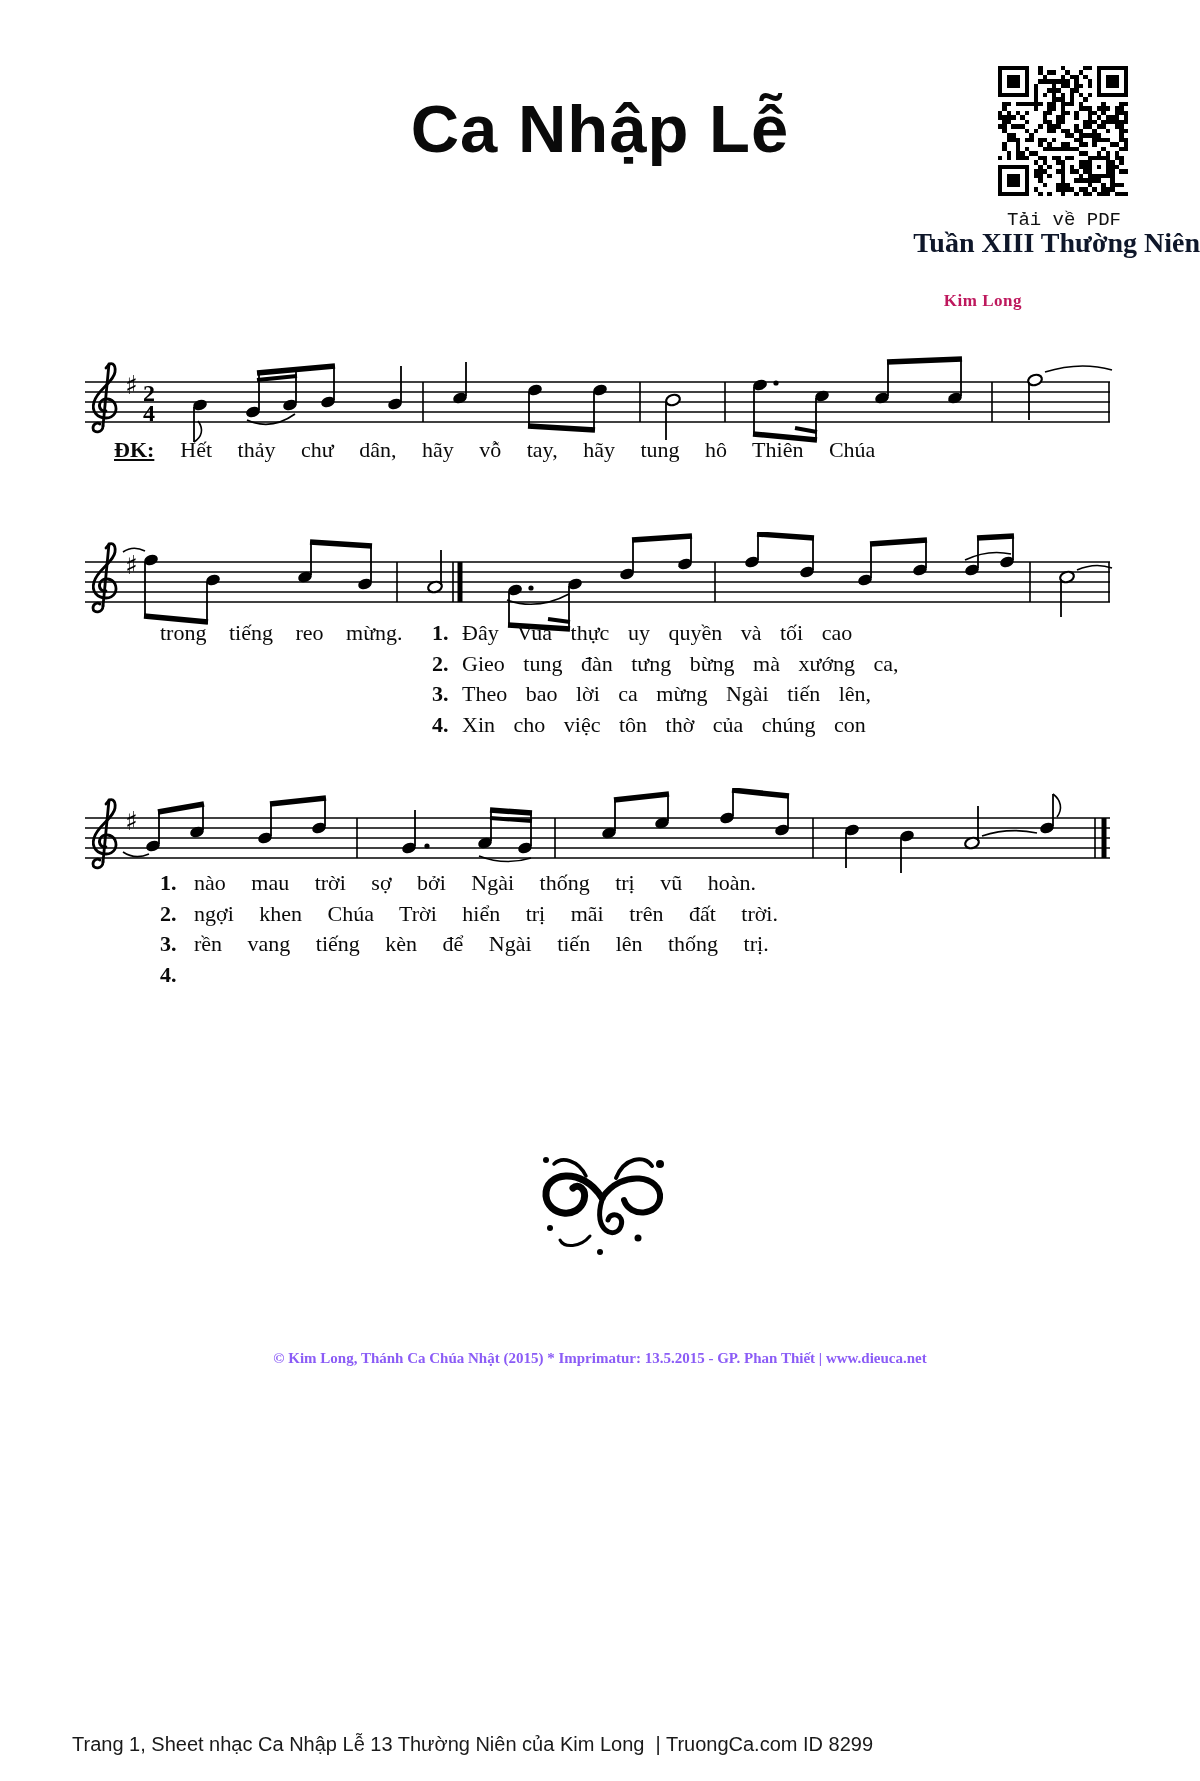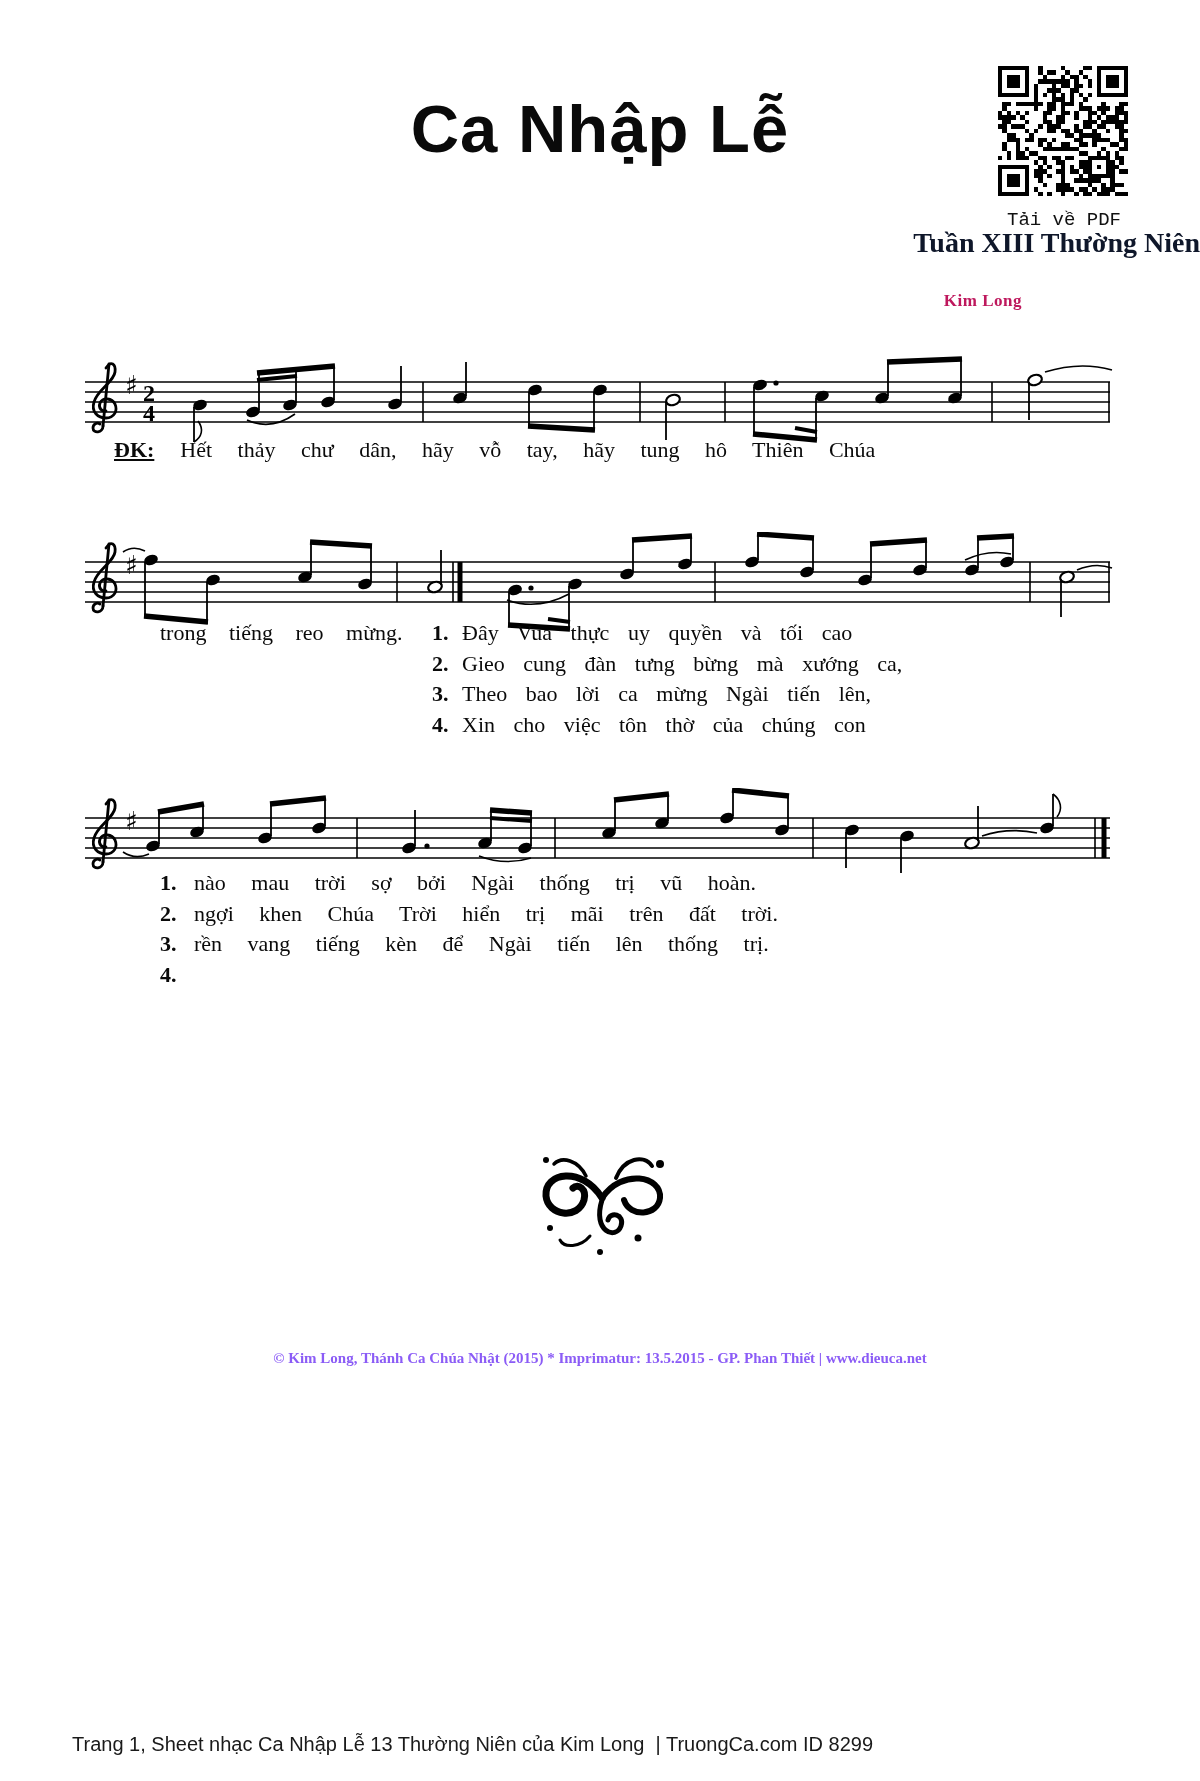--- a/index.html
+++ b/index.html
@@ -543,21 +543,21 @@
 
 <div class="verses-a lyric">
   <div class="vrow">
     <span class="lead">trong tiếng reo mừng.</span>
     <span class="vnum">1.</span>
     <span class="vtext">Đây Vua thực uy quyền và tối cao</span>
   </div>
   <div class="vrow">
     <span class="lead"></span>
     <span class="vnum">2.</span>
-    <span class="vtext">Gieo cung đàn tưng bừng mà xướng ca,</span>
+    <span class="vtext">Gieo tung đàn tưng bừng mà xướng ca,</span>
   </div>
   <div class="vrow">
     <span class="lead"></span>
     <span class="vnum">3.</span>
     <span class="vtext">Theo bao lời ca mừng Ngài tiến lên,</span>
   </div>
   <div class="vrow">
     <span class="lead"></span>
     <span class="vnum">4.</span>
     <span class="vtext">Xin cho việc tôn thờ của chúng con</span>

